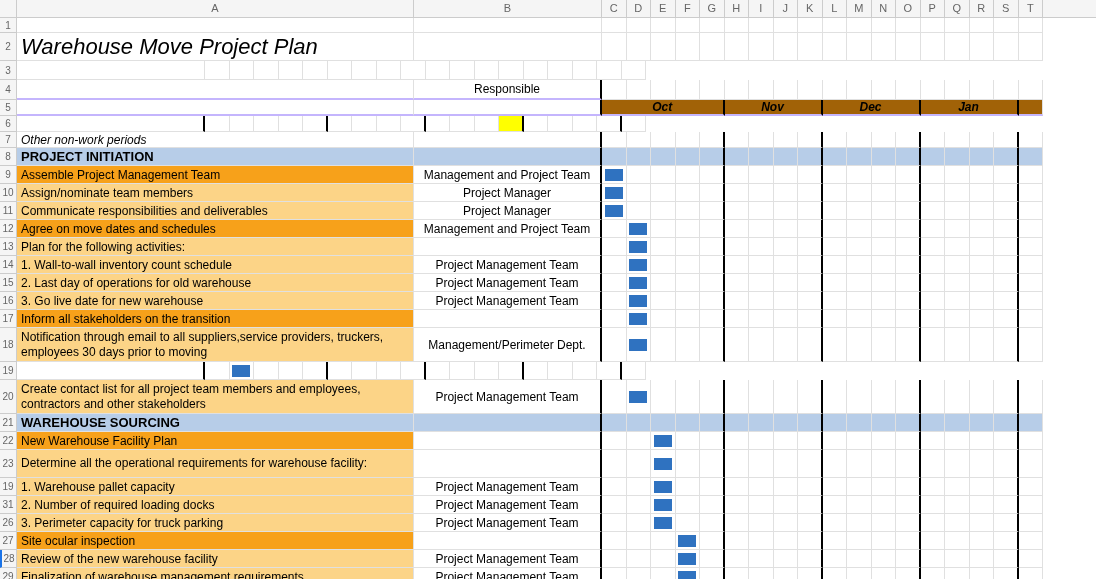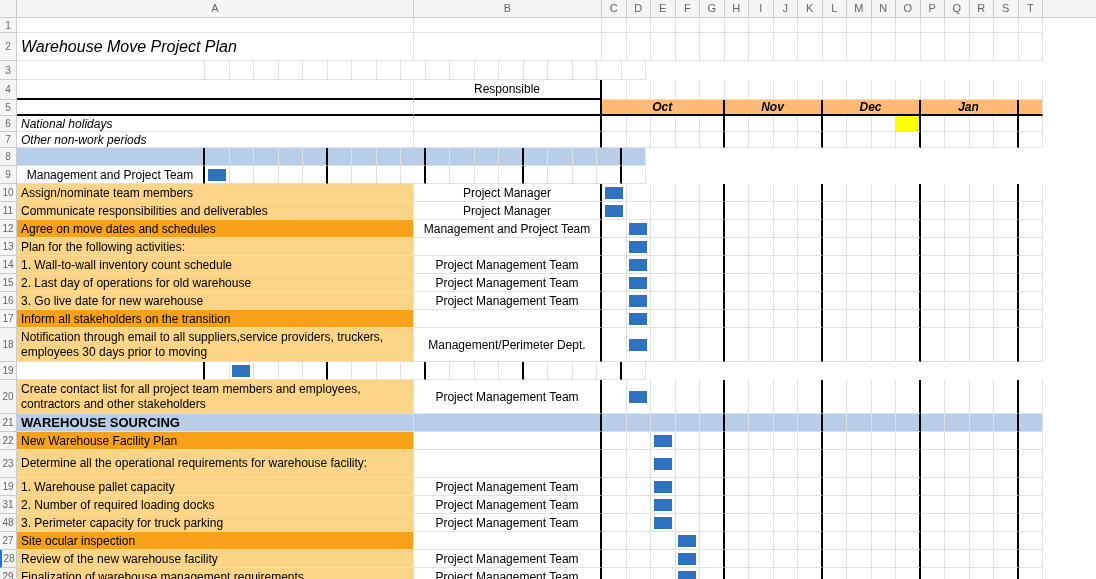--- a/index.html
+++ b/index.html
@@ -15,31 +15,31 @@
   
   .row { display: flex; }
   .rowhdr { width: 17px; min-width:17px; background: #f5f5f5; color: #666; font-size: 10px; text-align: center; border-right: 1px solid #ccc; border-bottom: 1px solid #ccc; display:flex; align-items:center; justify-content:center; }
   .rowhdr.sel { border-left: 2px solid #1a73e8; }
   
   .cell { border-right: 1px solid #e0e0e0; border-bottom: 1px solid #e0e0e0; padding: 1px 4px; overflow: hidden; white-space: nowrap; display:flex; align-items:center; }
   .cA { width: 397px; min-width:397px; }
   .cB { width: 188px; min-width:188px; justify-content:center; text-align:center; }
   .cW { width: 24.5px; min-width:24.5px; padding:0; }
   
-  .title { font-size: 16px; font-style: italic; text-align: right; }
+  .title { font-size: 22px; font-style: italic; text-align: right; }
   .version { font-size: 15px; }
   .italic { font-style: italic; }
   
-  .thick-b { border-bottom: 2px solid #000000; }
+  .thick-b { border-bottom: 2px solid #c4b5fd; }
   .thick-r { border-right: 2px solid #000; }
   
   .orange1 { background: #f7a11a; }
   .orange2 { background: #fcd487; }
   .section { background: #b7cde8; font-weight:bold; font-size:13px; }
-  .month { background: #fdba74; font-weight:bold; font-style:italic; text-align:center; justify-content:center; }
+  .month { background: #a16207; font-weight:bold; font-style:italic; text-align:center; justify-content:center; }
   .yellow { background: #ffff00; }
   .gbar { background: #2f72c0; }
   
   .h1 { height: 18px; }
   .h2 { height: 28px; }
   .hTitle { height: 28px; }
   .hTall { height: 34px; }
   .h16 { height: 16px; }
   .h15 { height: 15px; }
   .h19 { height: 19px; }
@@ -187,21 +187,20 @@
       <div class="cell cB thick-b thick-r"></div>
       <div class="cell month thick-b thick-r" style="width:122.5px;min-width:122.5px">Oct</div>
       <div class="cell month thick-b thick-r" style="width:98px;min-width:98px">Nov</div>
       <div class="cell month thick-b thick-r" style="width:98px;min-width:98px">Dec</div>
       <div class="cell month thick-b thick-r" style="width:98px;min-width:98px">Jan</div>
       <div class="cell cW month thick-b"></div>
     </div>
 
     <div class="row h16">
       <div class="rowhdr">6</div>
-      <div class="cell cA italic">National holidays</div>
       <div class="cell cB thick-r"></div>
       <div style="display:flex" id="wk-r6">
           <div class="cell cW"></div>
           <div class="cell cW"></div>
           <div class="cell cW"></div>
           <div class="cell cW"></div>
           <div class="cell cW thick-r"></div>
           <div class="cell cW"></div>
           <div class="cell cW"></div>
           <div class="cell cW"></div>
@@ -239,20 +238,21 @@
           <div class="cell cW"></div>
           <div class="cell cW"></div>
           <div class="cell cW"></div>
           <div class="cell cW thick-r"></div>
           <div class="cell cW"></div>
         </div>
     </div>
 
     <div class="row h1">
       <div class="rowhdr">8</div>
+      <div class="cell cA section">PROJECT INITIATION</div>
       <div class="cell cB section thick-r"></div>
       <div style="display:flex" id="wk-r8">
           <div class="cell cW section"></div>
           <div class="cell cW section"></div>
           <div class="cell cW section"></div>
           <div class="cell cW section"></div>
           <div class="cell cW thick-r section"></div>
           <div class="cell cW section"></div>
           <div class="cell cW section"></div>
           <div class="cell cW section"></div>
@@ -265,20 +265,21 @@
           <div class="cell cW section"></div>
           <div class="cell cW section"></div>
           <div class="cell cW thick-r section"></div>
           <div class="cell cW section"></div>
         </div>
     </div>
 
     <div id="init-rows">
         <div class="row h1">
           <div class="rowhdr">9</div>
+          <div class="cell cA orange1">Assemble Project Management Team</div>
           <div class="cell cB thick-r">Management and Project Team</div>
           <div style="display: flex;">
             <div class="cell cW">
               <div class="gbar" style="width: 18px; height: 12px; margin: auto;"></div>
             </div>
             <div class="cell cW"></div>
             <div class="cell cW"></div>
             <div class="cell cW"></div>
             <div class="cell cW thick-r"></div>
             <div class="cell cW"></div>
@@ -726,21 +727,21 @@
             <div class="cell cW"></div>
             <div class="cell cW thick-r"></div>
             <div class="cell cW"></div>
             <div class="cell cW"></div>
             <div class="cell cW"></div>
             <div class="cell cW thick-r"></div>
             <div class="cell cW"></div>
           </div>
         </div>
         <div class="row h1">
-          <div class="rowhdr">48</div>
+          <div class="rowhdr">26</div>
           <div class="cell cA orange2">3. Perimeter capacity for truck parking</div>
           <div class="cell cB thick-r">Project Management Team</div>
           <div style="display: flex;">
             <div class="cell cW"></div>
             <div class="cell cW"></div>
             <div class="cell cW">
               <div class="gbar" style="width: 18px; height: 12px; margin: auto;"></div>
             </div>
             <div class="cell cW"></div>
             <div class="cell cW thick-r"></div>

